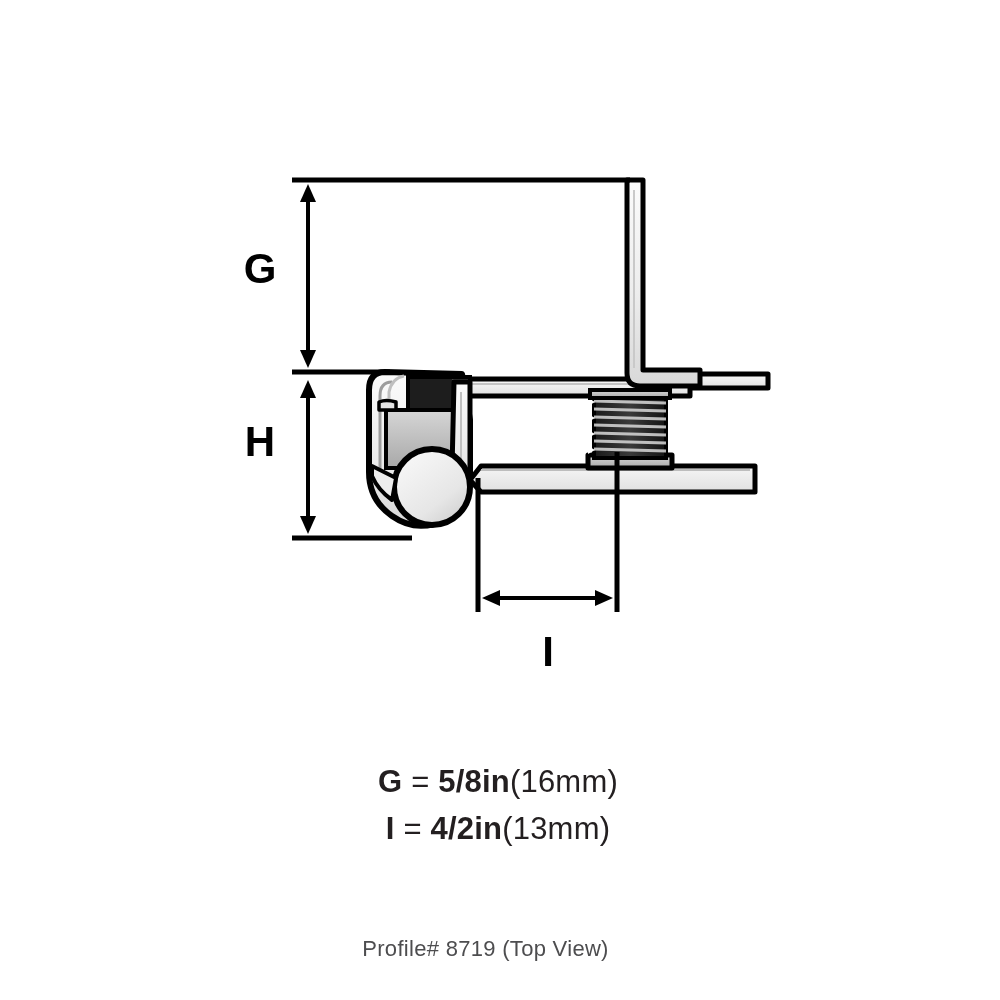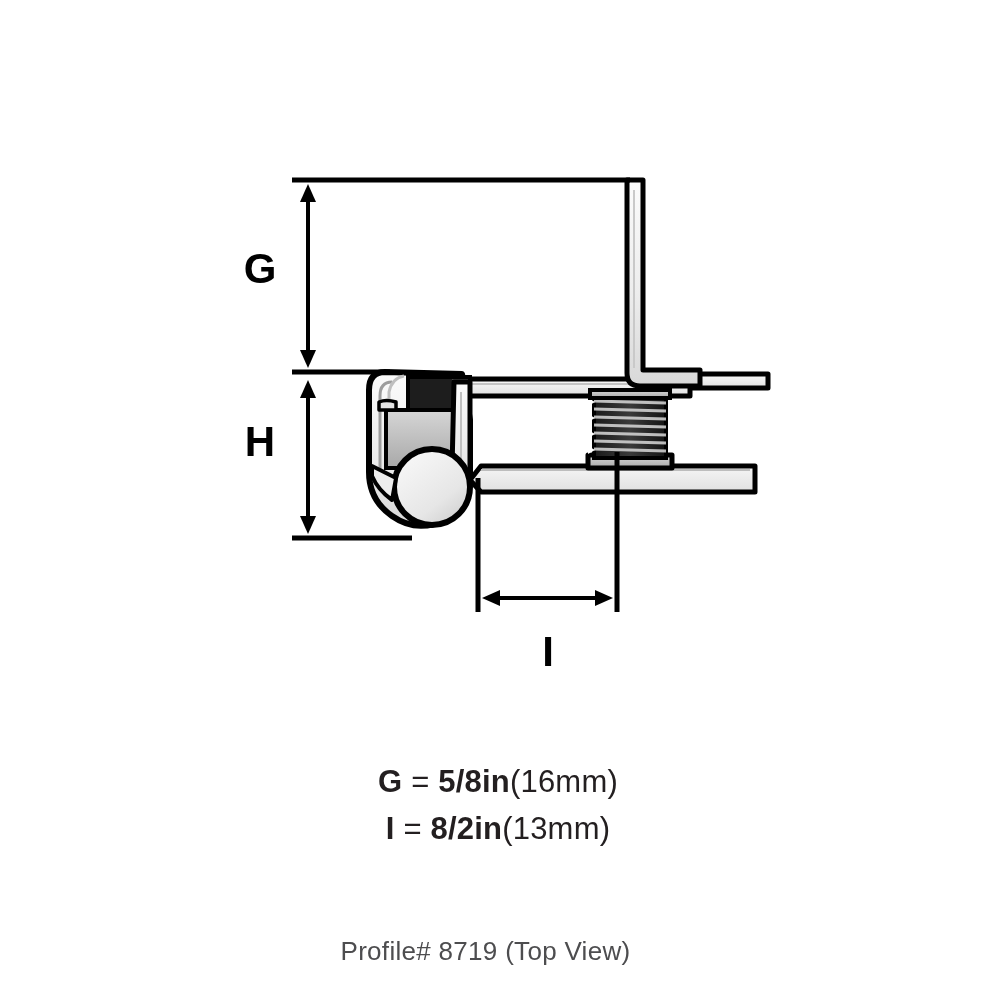--- a/index.html
+++ b/index.html
@@ -47,21 +47,21 @@
   }
   .legend-line .met {
     font-weight: 400;
   }
   .footer {
     position: absolute;
     left: 0;
     top: 936px;
     width: 971px;
     text-align: center;
-    font-size: 26px;
+    font-size: 22px;
     color: #4d4d4f;
     letter-spacing: 0.3px;
   }
   .dim-label {
     position: absolute;
     font-size: 42px;
     font-weight: 700;
     color: #000000;
     text-align: center;
   }
@@ -226,16 +226,16 @@
     </g>
   </g>
 </svg>
 
 <div class="dim-label" id="label-G">G</div>
 <div class="dim-label" id="label-H">H</div>
 <div class="dim-label" id="label-I">I</div>
 
 <div class="legend-block">
   <div class="legend-line"><span class="sym">G</span><span class="eq"> = </span><span class="imp">5/8in</span><span class="met">(16mm)</span></div>
-  <div class="legend-line"><span class="sym">I</span><span class="eq"> = </span><span class="imp">8/2in</span><span class="met">(13mm)</span></div>
+  <div class="legend-line"><span class="sym">I</span><span class="eq"> = </span><span class="imp">4/2in</span><span class="met">(13mm)</span></div>
 </div>
 
 <div class="footer">Profile# 8719 (Top View)</div>
 
 </body></html>

